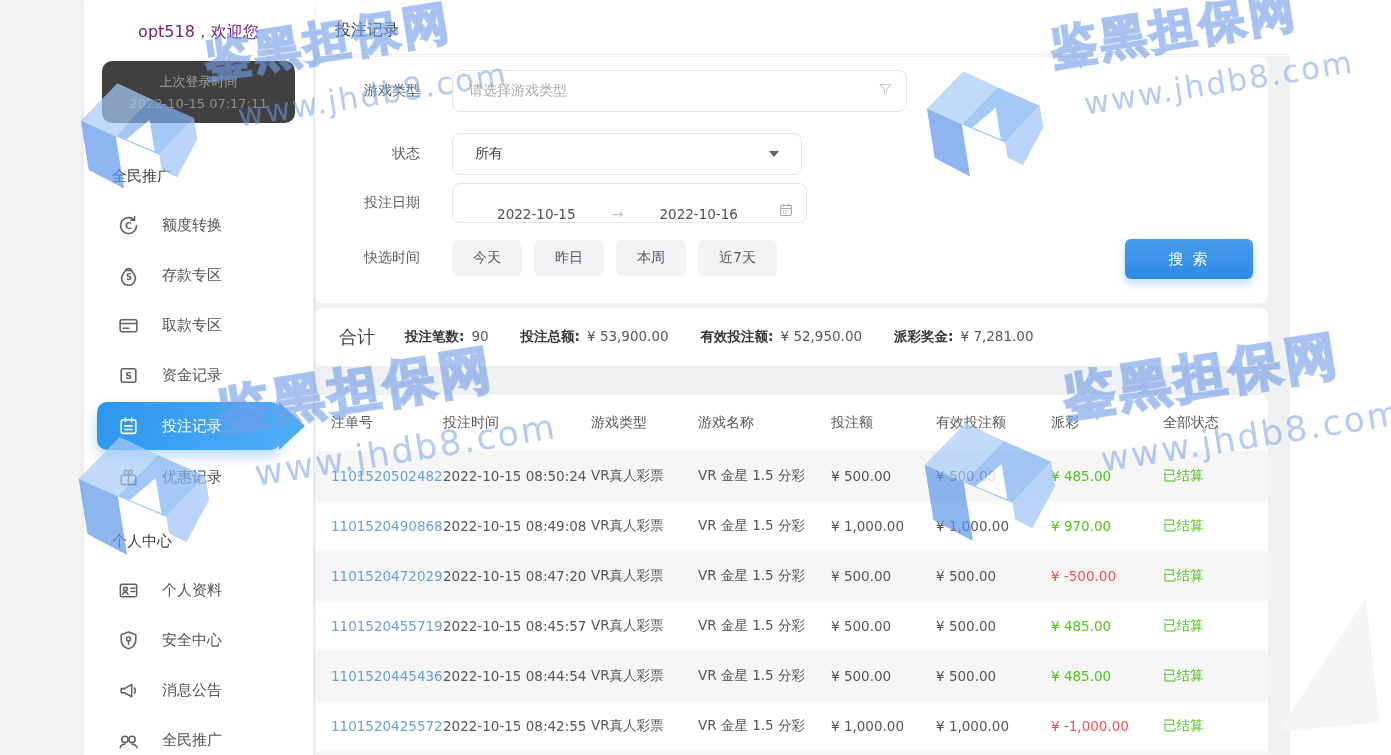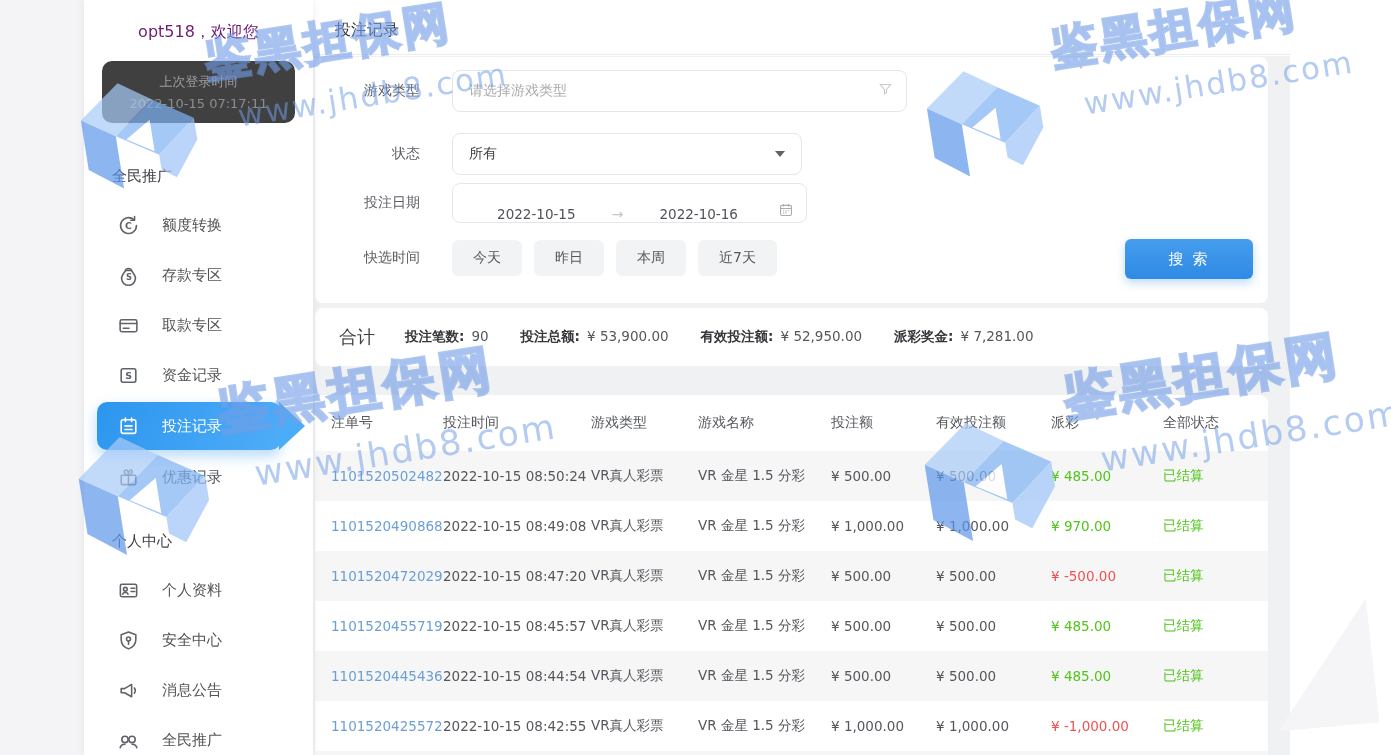--- a/index.html
+++ b/index.html
@@ -48,21 +48,21 @@
 
   
   .frow { position:absolute; left:0; display:flex; align-items:center; }
   .flabel { width:105px; text-align:right; font-size:14px; color:#5c5e63; flex:none; }
   .fctrl { margin-left:32px; }
   .box { border:1px solid #e6e6e8; border-radius:8px; background:#fff; }
   .game-input { width:455px; height:42px; font-size:14px; color:#000000; padding:0 38px 0 16px;
                 outline:none; font-family:Liberation Serif, serif; }
   .game-input::placeholder { color:#ababaf; }
   .funnel { position:absolute; right:14px; top:50%; transform:translateY(-50%); }
-  .status-select { width:350px; height:42px; display:flex; align-items:center; padding:0 16px; cursor:pointer; }
+  .status-select { width:350px; height:42px; display:flex; align-items:center; padding:0 22px; cursor:pointer; }
   .status-value { font-size:14px; color:#3f4144; flex:1; }
   .caret-down { width:0; height:0; border-left:5px solid transparent; border-right:5px solid transparent;
                 border-top:6px solid #5f6368; }
   .date-box { width:355px; height:40px; display:flex; align-items:flex-end; padding:0 12px; }
   .date-val { flex:1; text-align:center; font-size:13.5px; color:#4f5257; cursor:text; }
   .date-sep { color:#c3c6cc; font-size:14px; padding:0 4px; }
   .cal-icon { margin-left:8px; }
   .quick-btn { height:36px; padding:0 21px; margin-right:12px; background:#f2f3f5; border:none; border-radius:6px;
                font-size:14px; color:#55575c; cursor:pointer; font-family:inherit; }
   .search-btn { position:absolute; left:810px; top:182px; width:128px; height:40px; border:none; border-radius:6px;

